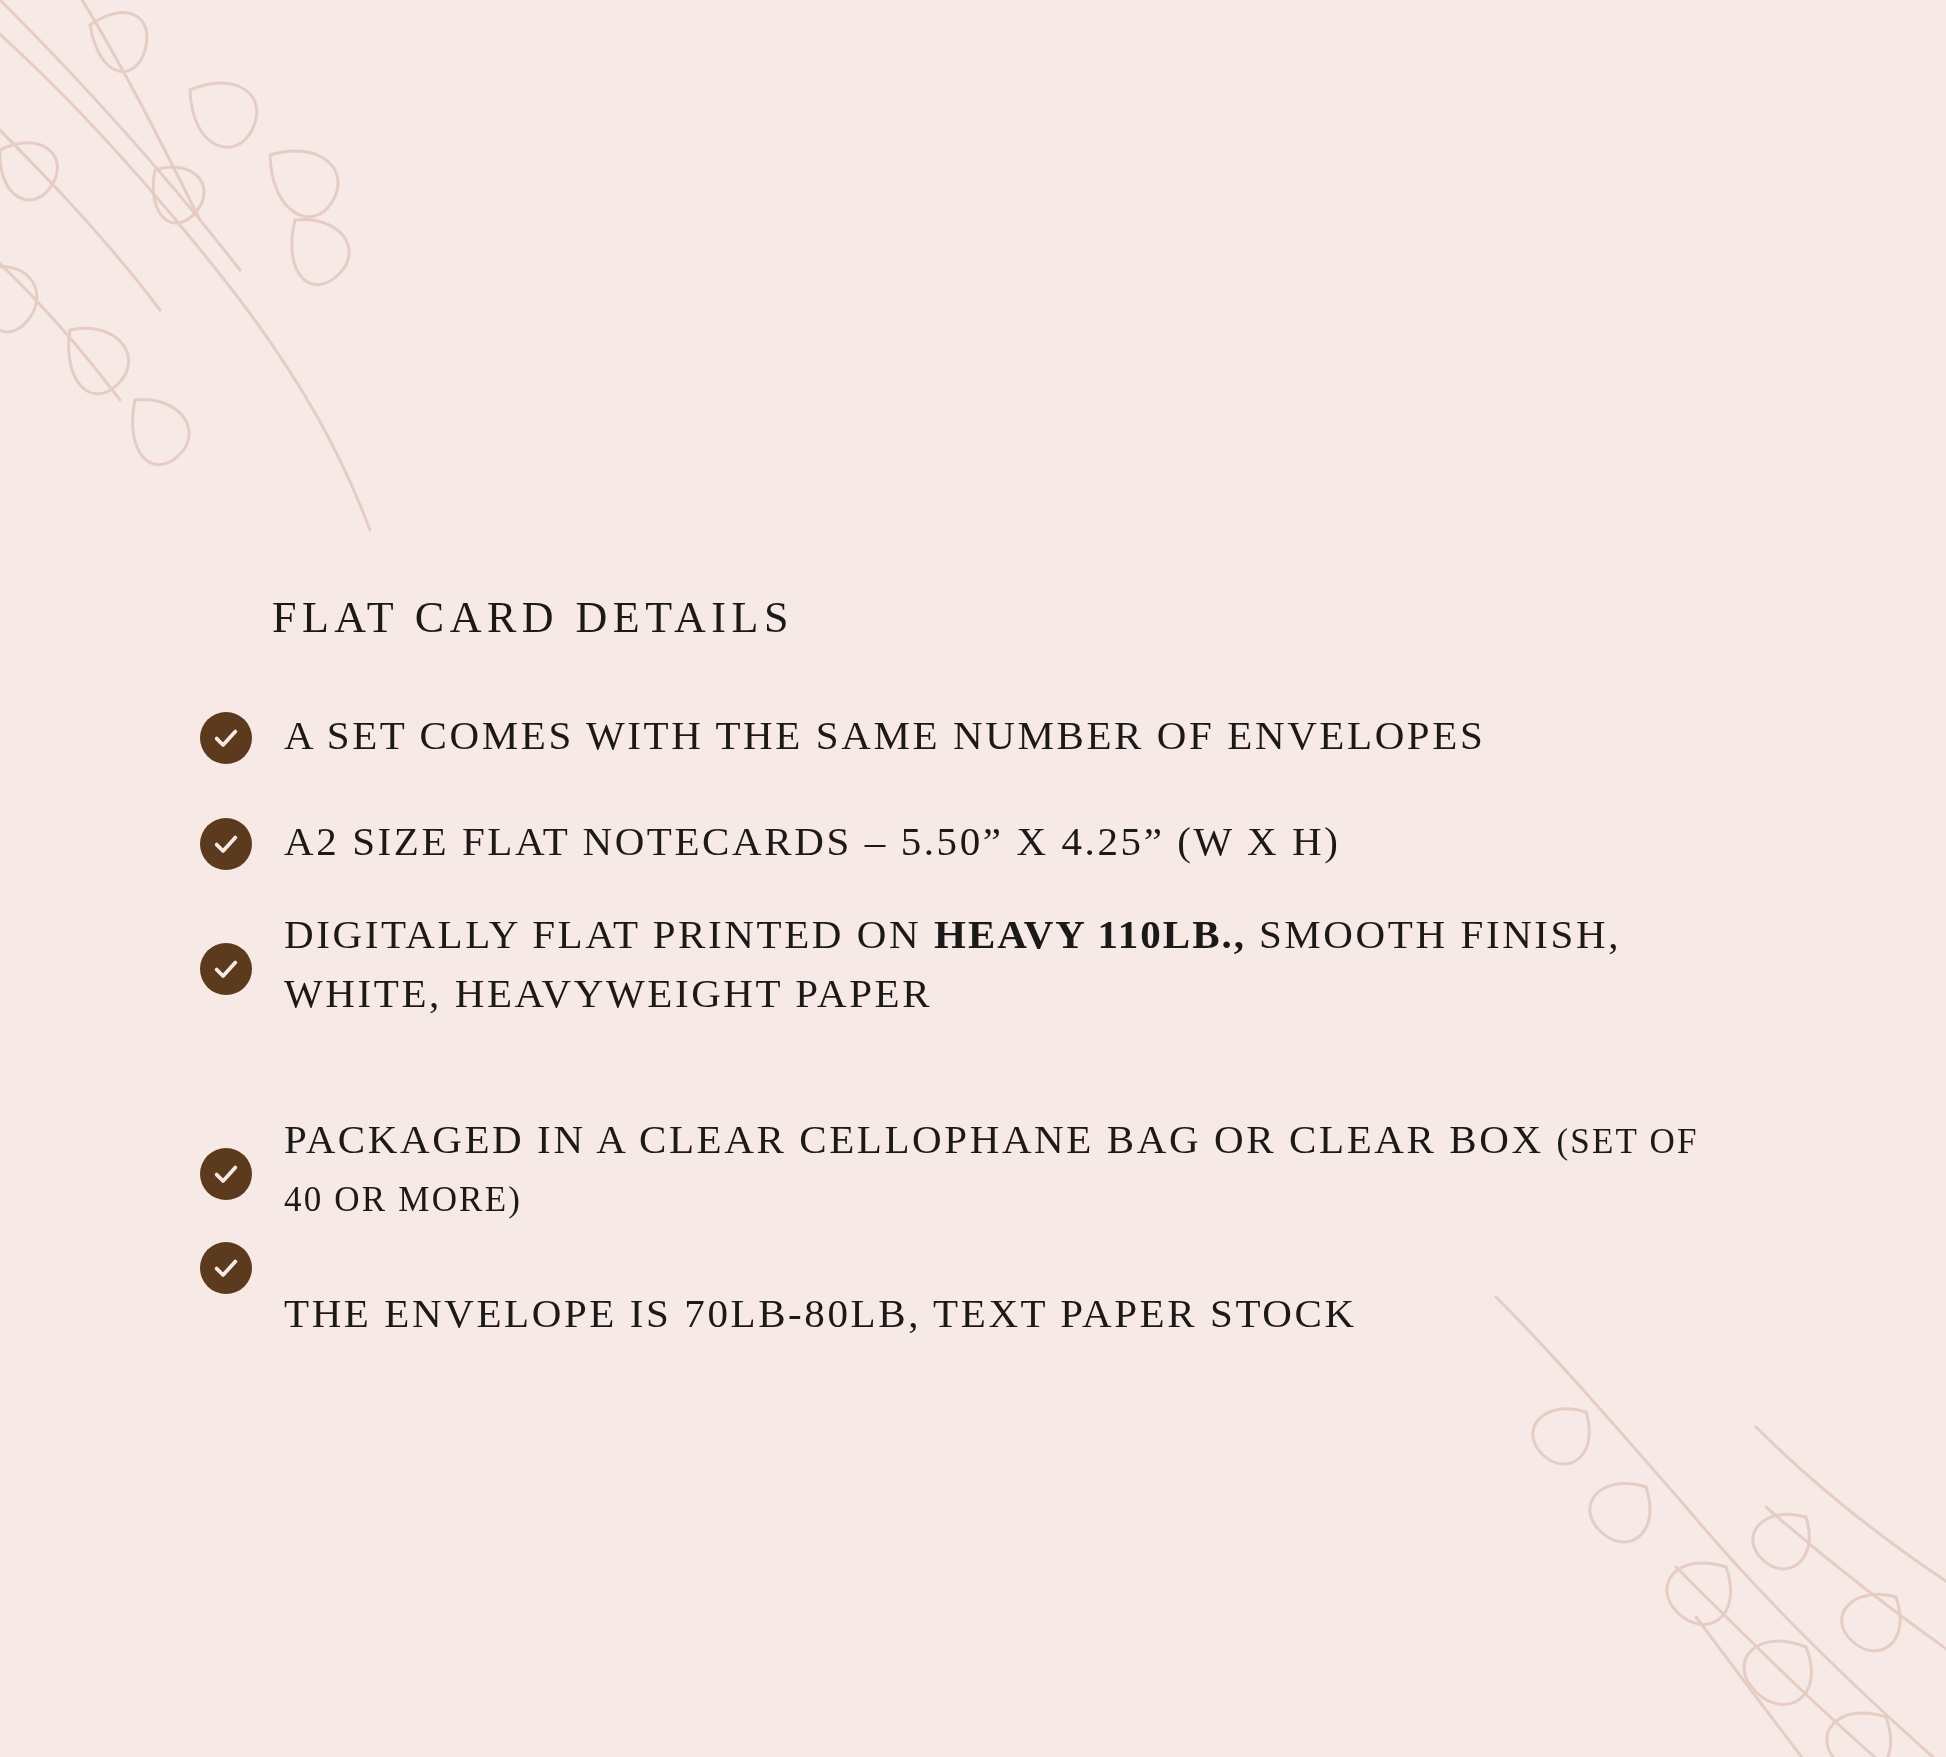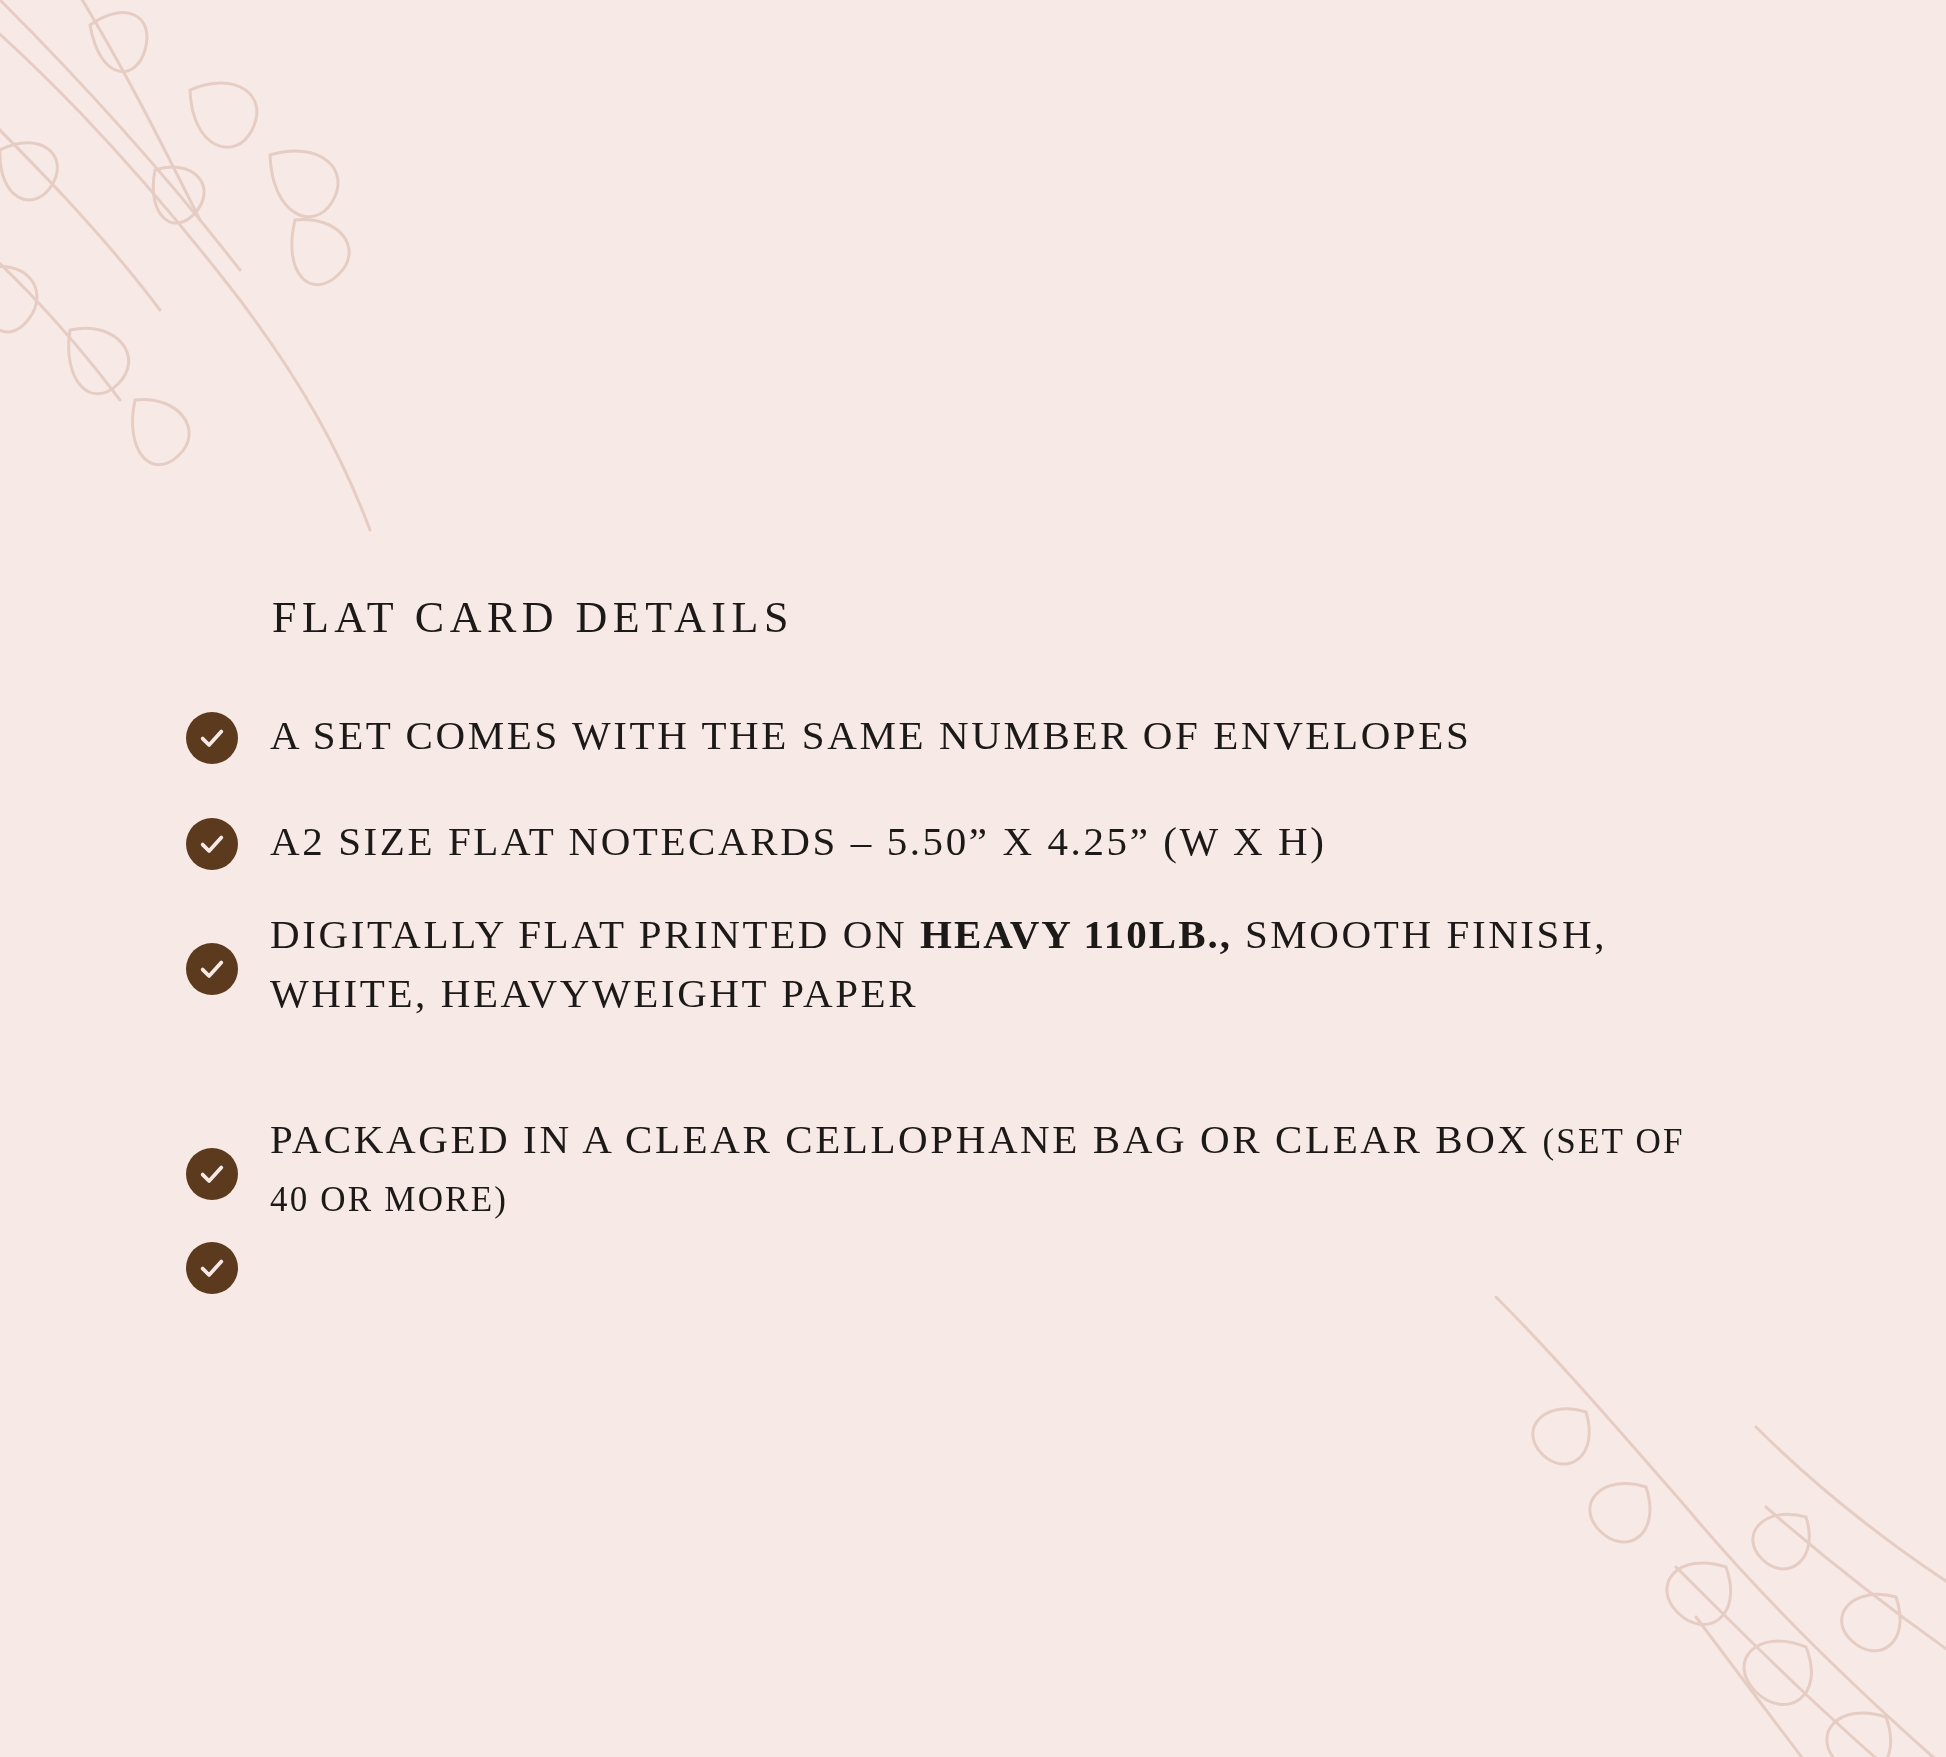--- a/index.html
+++ b/index.html
@@ -52,21 +52,21 @@
     top: 592px;
     font-size: 44px;
     letter-spacing: 5.5px;
     color: #1c1a18;
     font-weight: 400;
     white-space: nowrap;
   }
 
   .details-list {
     position: absolute;
-    left: 186px;
+    left: 200px;
     top: 706px;
     width: 1560px;
   }
 
   .detail-item {
     display: flex;
     align-items: flex-start;
     margin-bottom: 44px;
   }
 
@@ -201,16 +201,17 @@
       </span>
       <span class="detail-text"><span>PACKAGED IN A CLEAR CELLOPHANE BAG OR CLEAR BOX </span><span class="small">(SET OF 40 OR MORE)</span></span>
     </div>
 
     <div class="detail-item item-4">
       <span class="check-badge">
         <svg viewBox="0 0 24 24" fill="none" xmlns="http://www.w3.org/2000/svg">
           <path d="M4 12.5 L9.5 18 L20 6.5" stroke="#f7e9e5" stroke-width="3.2" stroke-linecap="round" stroke-linejoin="round"></path>
         </svg>
       </span>
+      <span class="detail-text">THE ENVELOPE IS 70LB-80LB, TEXT PAPER STOCK</span>
     </div>
 
   </div>
 </div>
 
 </body></html>

